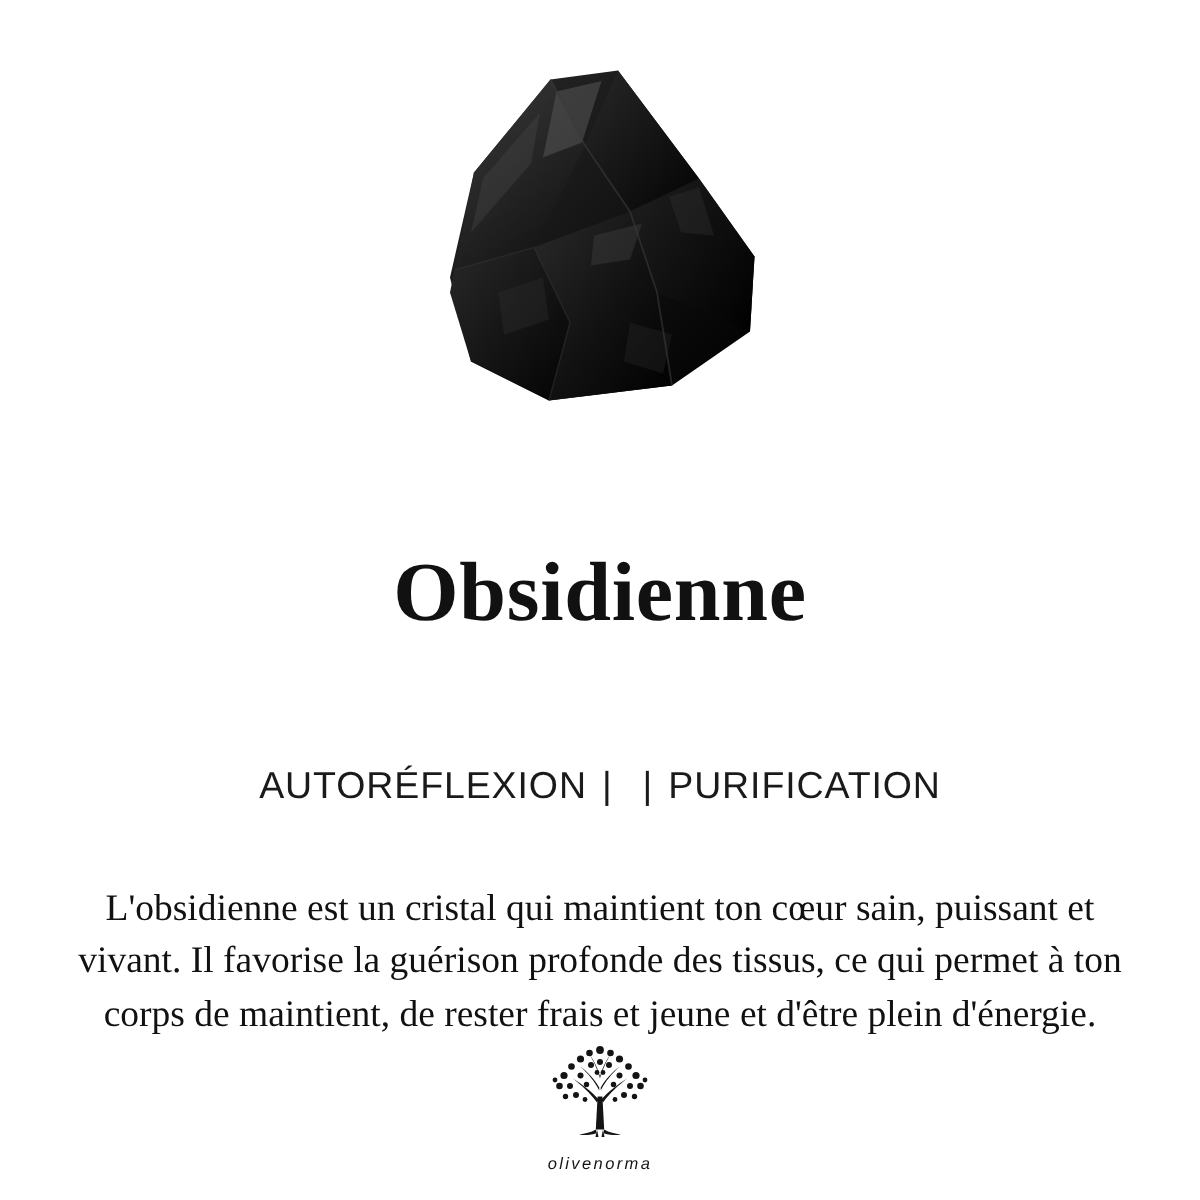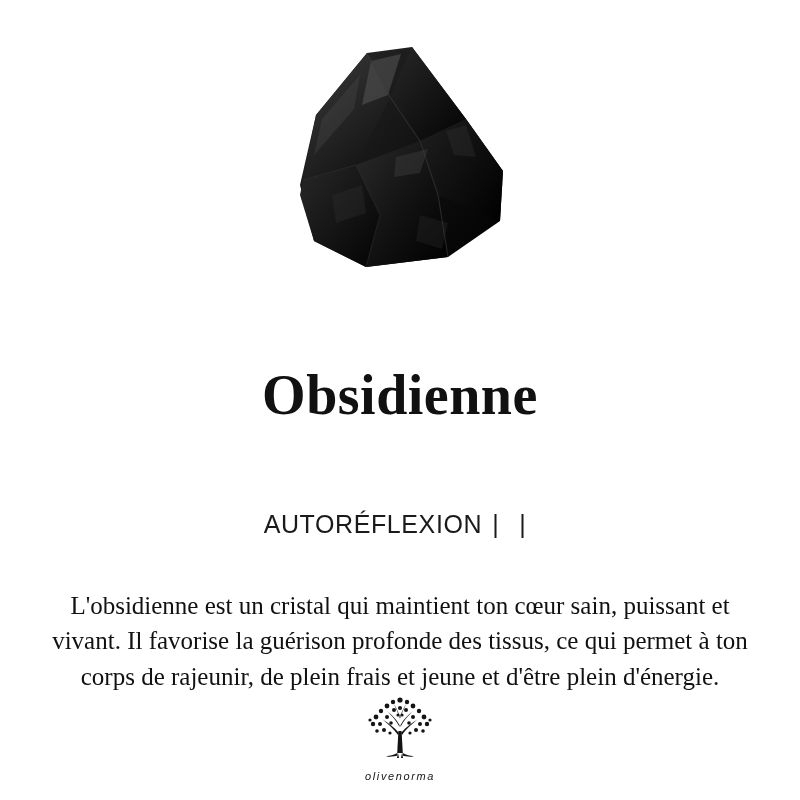--- a/index.html
+++ b/index.html
@@ -163,23 +163,24 @@
       </svg>
     </div>
   </div>
 
   <h1 class="title">Obsidienne</h1>
 
   <div class="keywords">
     <span class="kw">AUTORÉFLEXION</span>
     <span class="sep">|</span>
     <span class="sep">|</span>
+    <span class="kw">PURIFICATION</span>
   </div>
 
-  <p class="description">L'obsidienne est un cristal qui maintient ton cœur sain, puissant et vivant. Il favorise la guérison profonde des tissus, ce qui permet à ton corps de rajeunir, de plein frais et jeune et d'être plein d'énergie.</p>
+  <p class="description">L'obsidienne est un cristal qui maintient ton cœur sain, puissant et vivant. Il favorise la guérison profonde des tissus, ce qui permet à ton corps de maintient, de rester frais et jeune et d'être plein d'énergie.</p>
 
   <div class="logo-area">
     <svg class="logo-tree" viewBox="0 0 92 78">
       <g fill="#141414">
 
         <path d="M44.4 40 L47.6 40 L48.8 62 L43.2 62 Z"></path>
 
         <path d="M43.2 62 C40 64 36 64.5 32 65.5 C36.5 66 41 65.5 43.6 64.5 Z"></path>
         <path d="M48.8 62 C52 64 56 64.5 60 65.5 C55.5 66 51 65.5 48.4 64.5 Z"></path>
         <path d="M44 62 L43 67 L45 67 Z"></path>

